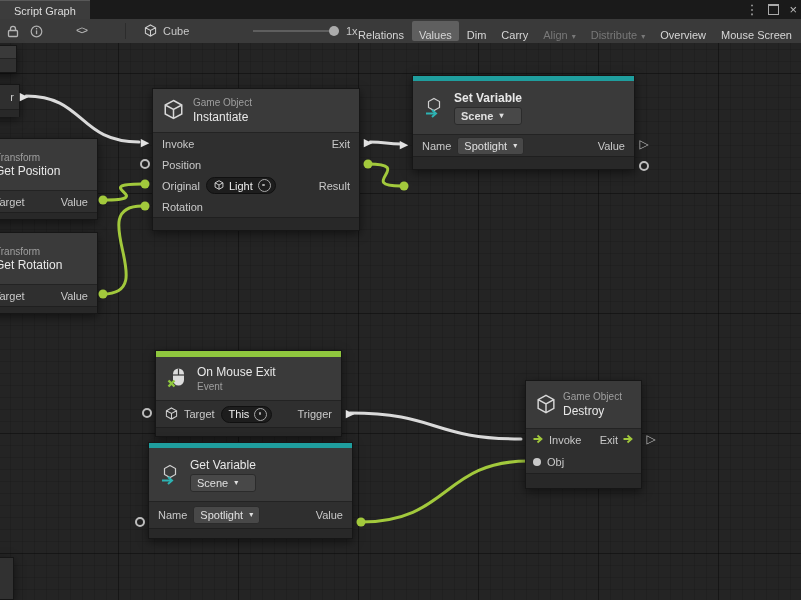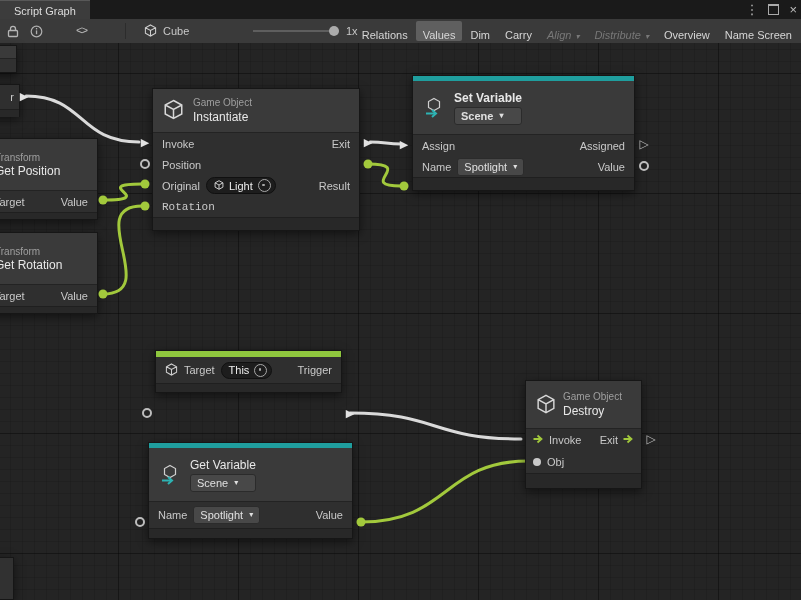--- a/index.html
+++ b/index.html
@@ -21,21 +21,21 @@
            border-bottom:1px solid #1f1f1f;}
   .tb-item{position:absolute;top:0;height:24px;display:flex;align-items:center;color:#c8c8c8;}
   .tb-code{font-family:"Liberation Mono",monospace;font-size:11px;color:#bdbdbd;letter-spacing:-1px;}
   .tb-sep{position:absolute;top:4px;width:1px;height:16px;background:#2c2c2c;}
   .slider-track{width:86px;height:2px;background:#5e5e5e;position:relative;}
   .slider-handle{position:absolute;top:-4px;width:10px;height:10px;border-radius:50%;background:#ababab;}
   .tb-buttons{position:absolute;right:2px;top:0;height:24px;display:flex;align-items:center;gap:1px;}
   .tb-btn{height:20px;display:flex;align-items:flex-end;gap:4px;padding:0 7px;border-radius:2px;
           color:#d6d6d6;font-size:11px;white-space:nowrap;}
   .tb-btn.active{background:#5f5f5f;}
-  .tb-btn.disabled{color:#787878;font-style:italic;}
+  .tb-btn.disabled{color:#787878;}
   .caret{font-size:8px;line-height:1;color:inherit;}
 
   
   .canvas{position:absolute;left:0;top:43px;width:801px;height:557px;background-color:#242424;
     background-image:
       linear-gradient(rgba(0,0,0,0.30) 1px, transparent 1px),
       linear-gradient(90deg, rgba(0,0,0,0.30) 1px, transparent 1px),
       linear-gradient(rgba(0,0,0,0.10) 1px, transparent 1px),
       linear-gradient(90deg, rgba(0,0,0,0.10) 1px, transparent 1px);
     background-size:120px 120px,120px 120px,12px 12px,12px 12px;
@@ -153,21 +153,21 @@
         <span class="caret">▾</span>
       </div>
       <div class="tb-btn disabled">
         <span>Distribute</span>
         <span class="caret">▾</span>
       </div>
       <div class="tb-btn">
         <span>Overview</span>
       </div>
       <div class="tb-btn">
-        <span>Name Screen</span>
+        <span>Mouse Screen</span>
       </div>
     </div>
   </div>
 
   <div class="canvas"></div>
 
   <svg class="wires">
     <path d="M26,96 C85,96 78,142 139,142" fill="none" stroke="#dadada" stroke-width="3" stroke-linecap="round"></path>
     <path d="M370,142 C386,142 386,144 401,144" fill="none" stroke="#dadada" stroke-width="3" stroke-linecap="round"></path>
     <path d="M350,413 C438,413 432,439 521,439" fill="none" stroke="#dadada" stroke-width="3" stroke-linecap="round"></path>
@@ -241,21 +241,21 @@
             <svg width="10" height="10" viewBox="0 0 14 14">
                 <path d="M7 1 L12.5 4 V10 L7 13 L1.5 10 V4 Z M1.5 4 L7 7 L12.5 4 M7 7 V13" fill="none" stroke="#d8d8d8" stroke-width="1.3"></path>
               </svg>
           </span>
           <span>Light</span>
           <span class="picker"></span>
         </span>
       </span>
       <span class="lbl">Result</span>
     </div>
-    <div class="n-row" style="height:21px;font-family:Liberation Mono, monospace;">
+    <div class="n-row" style="height:21px;">
       <span class="lbl">Rotation</span>
     </div>
     <div class="n-footer" style="height:12px;"></div>
   </div>
 
   <div class="node" style="left:412px;top:75px;width:223px;">
     <div class="accent teal"></div>
     <div class="n-header" style="height:54px;font-weight:bold;">
       <span>
         <svg width="22" height="22" viewBox="0 0 22 22">
@@ -266,38 +266,48 @@
       </span>
       <span class="hdr-col">
         <span class="n-title">Set Variable</span>
         <span class="dd">
           <span>Scene</span>
           <span class="caret">▾</span>
         </span>
       </span>
     </div>
     <div class="n-row" style="height:21px;">
-      <span class="lbl">Assign</span>
-      <span class="lbl">Assigned</span>
-    </div>
-    <div class="n-row" style="height:21px;">
       <span class="row-left">
         <span class="lbl">Name</span>
         <span class="dd">
           <span>Spotlight</span>
           <span class="caret">▾</span>
         </span>
       </span>
       <span class="lbl">Value</span>
     </div>
     <div class="n-footer" style="height:12px;"></div>
   </div>
 
   <div class="node" style="left:155px;top:350px;width:187px;">
     <div class="accent green"></div>
+    <div class="n-header" style="height:44px;">
+      <span>
+        <svg width="22" height="22" viewBox="0 0 22 22">
+            <rect x="7" y="1.5" width="11" height="17" rx="5.5" fill="#dcdcdc"></rect>
+            <line x1="12.5" y1="1.5" x2="12.5" y2="8" stroke="#3a3a3a" stroke-width="1.2"></line>
+            <path d="M7 8 H18" stroke="#3a3a3a" stroke-width="1.2"></path>
+            <path d="M2.5 13.5 L8.5 19.5 M8.5 13.5 L2.5 19.5" stroke="#8fc73e" stroke-width="2.4"></path>
+          </svg>
+      </span>
+      <span class="hdr-col">
+        <span class="n-title">On Mouse Exit</span>
+        <span class="n-sub">Event</span>
+      </span>
+    </div>
     <div class="n-row" style="height:26px;">
       <span class="row-left">
         <span>
           <svg width="13" height="13" viewBox="0 0 14 14">
               <path d="M7 1 L12.5 4 V10 L7 13 L1.5 10 V4 Z M1.5 4 L7 7 L12.5 4 M7 7 V13" fill="none" stroke="#d0d0d0" stroke-width="1.1"></path>
             </svg>
         </span>
         <span class="lbl">Target</span>
         <span class="obj-pill">
           <span>This</span>

